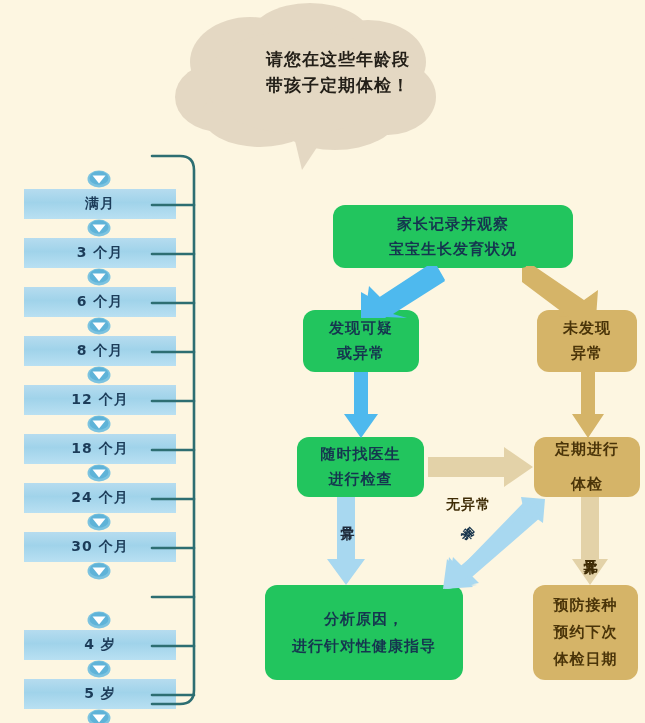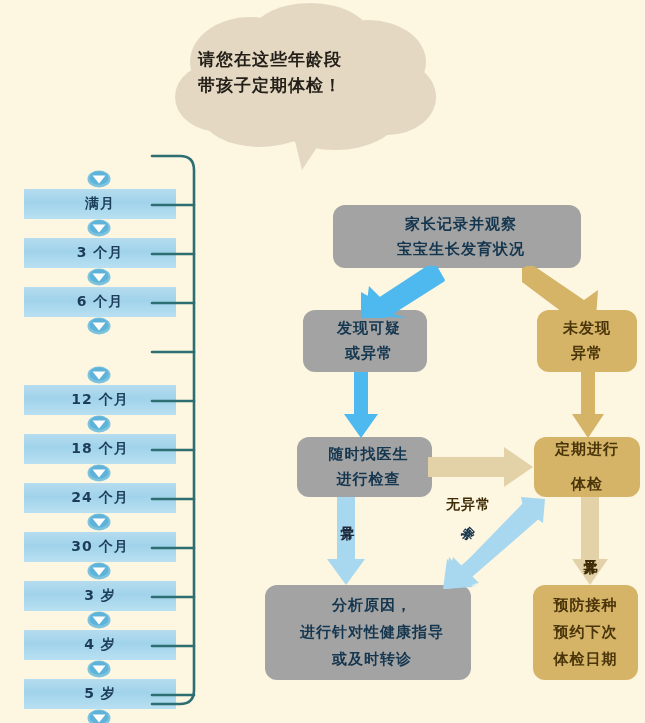--- a/index.html
+++ b/index.html
@@ -31,21 +31,21 @@
     left: 38px; top: 44px;
     width: 212px;
     text-align: left;
     color: #231f18;
     font-size: 17px;
     font-weight: bold;
     line-height: 26px;
     letter-spacing: 1px;
     z-index: 5;
   }
-  #bubble-text div { white-space: nowrap; }
+  #bubble-text div { white-space: nowrap; text-align: right; }
 
   
   #timeline {
     position: absolute;
     left: 24px; top: 140px;
     width: 210px;
   }
   .tl-row {
     position: relative;
     height: 49px;
@@ -87,23 +87,22 @@
     flex-direction: column;
     align-items: center;
     justify-content: center;
     text-align: center;
     border-radius: 12px;
     font-weight: bold;
     letter-spacing: 1px;
   }
   .node div { white-space: nowrap; }
   .node-blue {
-    background: #a3a3a3;
+    background: #22c55e;
     color: #15364f;
-    padding-left: 8px;
   }
   .node-gold {
     background: #d5b468;
     color: #4a3409;
   }
 
   #node-top     { left: 333px; top: 205px;  width: 240px; height: 63px; font-size: 15px; line-height: 25px; }
   #node-suspect { left: 303px; top: 310px;  width: 116px; height: 62px; font-size: 15px; line-height: 25px; }
   #node-normal  { left: 537px; top: 310px;  width: 100px; height: 62px; font-size: 15px; line-height: 25px; }
   #node-doctor  { left: 297px; top: 437px;  width: 127px; height: 60px; font-size: 15px; line-height: 25px; }
@@ -197,20 +196,21 @@
         <div class="tl-box">6 个月</div>
         <div class="tl-chevron">
           <svg width="24" height="18" viewBox="0 0 24 18">
             <ellipse cx="12" cy="9" rx="11.5" ry="8.5" fill="#7cc3e0"></ellipse>
             <ellipse cx="12" cy="8" rx="9.5" ry="6.8" fill="#5fb3d8"></ellipse>
             <polygon points="5.5,5.5 18.5,5.5 12,13.5" fill="#ffffff"></polygon>
           </svg>
         </div>
       </div>
       <div class="tl-row">
+        <div class="tl-box">8 个月</div>
         <div class="tl-chevron">
           <svg width="24" height="18" viewBox="0 0 24 18">
             <ellipse cx="12" cy="9" rx="11.5" ry="8.5" fill="#7cc3e0"></ellipse>
             <ellipse cx="12" cy="8" rx="9.5" ry="6.8" fill="#5fb3d8"></ellipse>
             <polygon points="5.5,5.5 18.5,5.5 12,13.5" fill="#ffffff"></polygon>
           </svg>
         </div>
       </div>
       <div class="tl-row">
         <div class="tl-box">12 个月</div>
@@ -246,21 +246,20 @@
         <div class="tl-box">30 个月</div>
         <div class="tl-chevron">
           <svg width="24" height="18" viewBox="0 0 24 18">
             <ellipse cx="12" cy="9" rx="11.5" ry="8.5" fill="#7cc3e0"></ellipse>
             <ellipse cx="12" cy="8" rx="9.5" ry="6.8" fill="#5fb3d8"></ellipse>
             <polygon points="5.5,5.5 18.5,5.5 12,13.5" fill="#ffffff"></polygon>
           </svg>
         </div>
       </div>
       <div class="tl-row">
-        <div class="tl-box">3 岁</div>
         <div class="tl-chevron">
           <svg width="24" height="18" viewBox="0 0 24 18">
             <ellipse cx="12" cy="9" rx="11.5" ry="8.5" fill="#7cc3e0"></ellipse>
             <ellipse cx="12" cy="8" rx="9.5" ry="6.8" fill="#5fb3d8"></ellipse>
             <polygon points="5.5,5.5 18.5,5.5 12,13.5" fill="#ffffff"></polygon>
           </svg>
         </div>
       </div>
       <div class="tl-row">
         <div class="tl-box">4 岁</div>
@@ -322,21 +321,20 @@
   </div>
 
   <div class="node node-gold" id="node-regular">
     <div>定期进行</div>
     <div>体检</div>
   </div>
 
   <div class="node node-blue" id="node-analyze">
     <div>分析原因，</div>
     <div>进行针对性健康指导</div>
-    <div>或及时转诊</div>
   </div>
 
   <div class="node node-gold" id="node-vaccine">
     <div>预防接种</div>
     <div>预约下次</div>
     <div>体检日期</div>
   </div>
 
   <svg class="arrow-svg" style="left:355px; top:266px; width:90px; height:52px;" viewBox="0 0 90 52">
     <polygon points="78,2 90,15 38,48 52,52 10,50 14,20 26,32" fill="#4eb9ee"></polygon>

